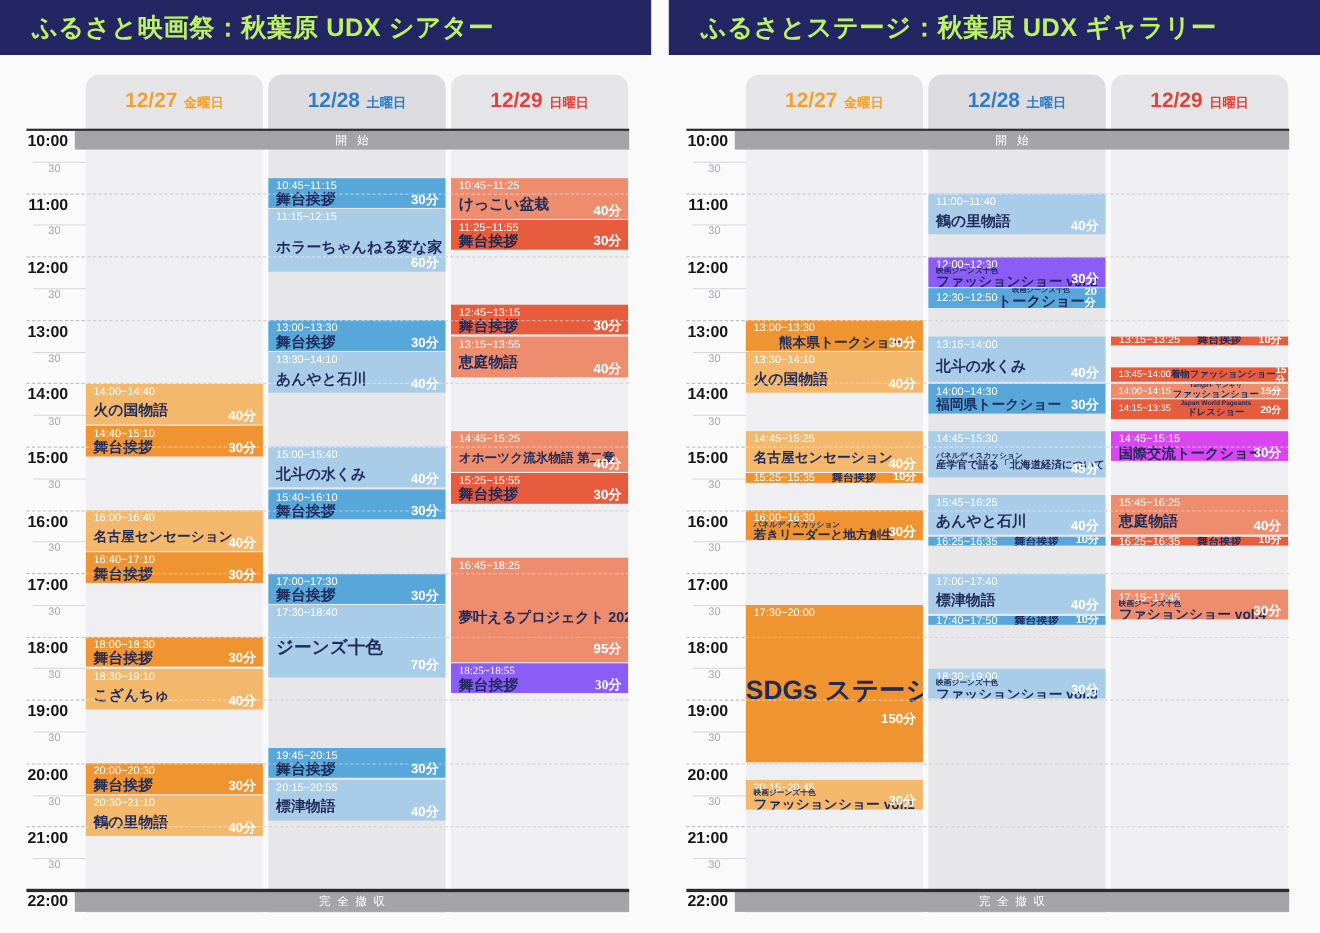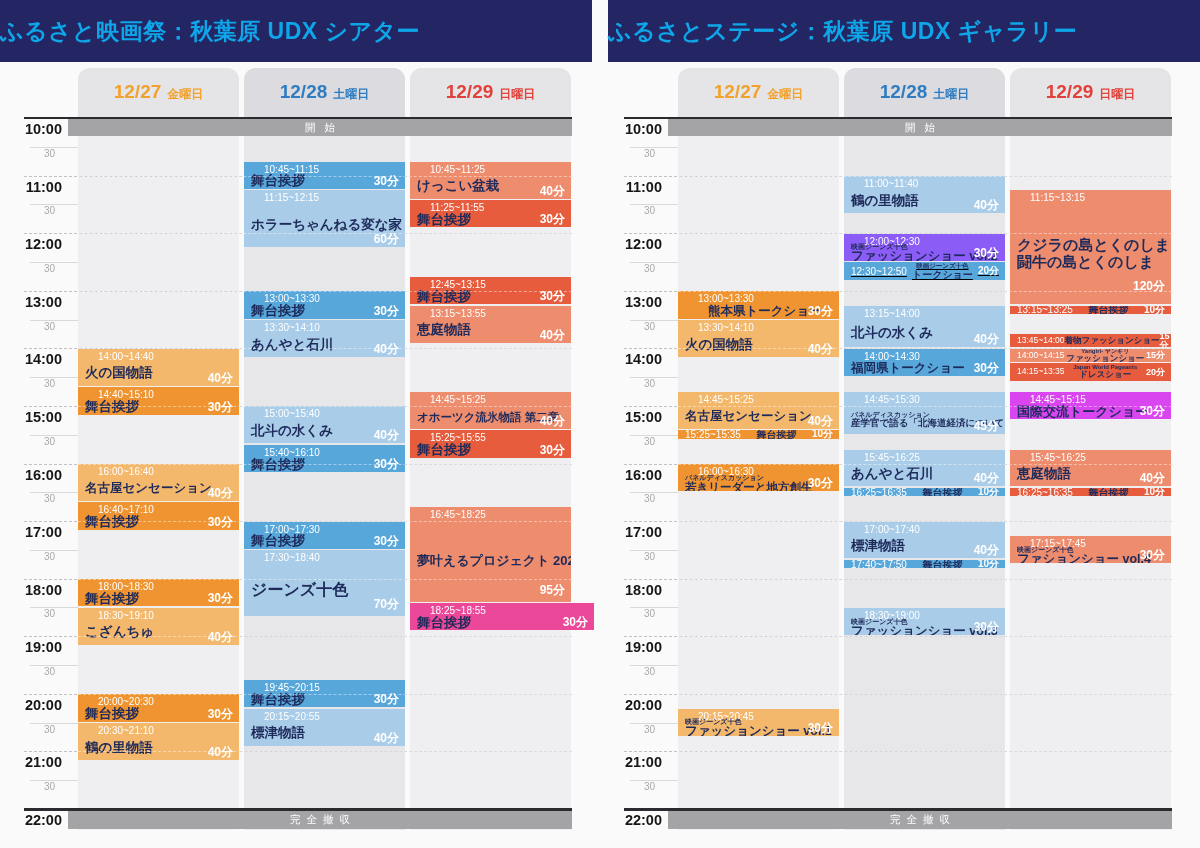--- a/index.html
+++ b/index.html
@@ -6,23 +6,23 @@
   body{
     width:1200px;height:848px;overflow:hidden;
     background:#FAFAFB;
     font-family:"Liberation Sans","DejaVu Sans",sans-serif;
   }
   .page{position:relative;width:1200px;height:848px;}
   .panel{position:absolute;top:0;width:600px;height:848px;}
   #panel-0{left:0;}
   #panel-1{left:600px;}
   .phead{
-    position:absolute;top:0;height:62px;display:flex;align-items:center;
-    color:#0ea5e9;font-size:23px;font-weight:bold;letter-spacing:.5px;
-    box-sizing:border-box;
+    position:absolute;top:0;height:50px;display:flex;align-items:center;
+    color:#bef264;font-size:23px;font-weight:bold;letter-spacing:.5px;
+    padding-left:29px;box-sizing:border-box;
   }
   #panel-0 .phead{left:0;width:592px;}
   #panel-1 .phead{left:8px;width:592px;}
   .sched{position:absolute;left:0;top:0;width:600px;height:848px;}
   .col{position:absolute;top:68px;height:762px;border-radius:12px 12px 0 0;z-index:0;}
   .tab{
     position:absolute;top:68px;height:50px;border-radius:12px 12px 0 0;z-index:1;
     display:flex;align-items:baseline;justify-content:center;padding-top:14px;box-sizing:border-box;
   }
   .tab .date{font-size:19px;font-weight:bold;line-height:1;}
@@ -33,36 +33,36 @@
   .solid-line{position:absolute;left:24px;width:548px;height:2.5px;background:#2B2B2F;z-index:5;}
   .bar{
     position:absolute;left:68px;width:504px;background:#A4A4A7;z-index:2;
     color:#fff;font-size:10.5px;display:flex;align-items:center;justify-content:center;
   }
   .bar.open{letter-spacing:9px;text-indent:9px;}
   .bar.close{letter-spacing:6px;text-indent:6px;}
   .hlab{position:absolute;left:0;width:62px;text-align:right;font-size:14.5px;font-weight:bold;color:#161616;z-index:2;line-height:1;}
   .slab{position:absolute;left:0;width:55px;text-align:right;font-size:10px;color:#A9A9AC;z-index:2;line-height:1;}
   .ev{position:absolute;overflow:hidden;z-index:3;box-sizing:border-box;}
-  .ev .time{color:#fff;font-size:10px;line-height:1.1;padding:2px 0 0 20px;white-space:nowrap;}
+  .ev .time{color:#fff;font-size:10px;line-height:1.1;padding:2px 0 0 7px;white-space:nowrap;}
   .ev .lb{font-size:7px;font-weight:bold;line-height:1;padding-left:7px;white-space:nowrap;}
   .ev .title{font-weight:bold;font-size:13.5px;line-height:1.1;padding-left:7px;white-space:nowrap;}
   .ev .mid{flex:1;display:flex;flex-direction:column;justify-content:center;min-height:0;}
   .ev.std{display:flex;flex-direction:column;}
   .ev.ctr .title,.ev.ctr .lb{text-align:center;padding-left:0;}
   .ev .dur{position:absolute;right:6px;bottom:2px;color:#fff;font-weight:bold;font-size:12px;line-height:1;}
   .ev.inl{display:flex;flex-direction:row;align-items:center;}
   .ev.inl .time{padding:0 0 0 7px;}
   .ev.inl .title{flex:1;text-align:center;font-size:10px;padding-left:0;}
   .ev.inl .dur{position:static;margin-right:6px;font-size:10px;}
   .ev.inl2{display:flex;flex-direction:row;align-items:center;}
   .ev.inl2 .time{padding:0 0 0 7px;}
   .ev.inl2 .c{flex:1;display:flex;flex-direction:column;align-items:center;justify-content:center;}
   .ev.inl2 .lb{padding-left:0;font-size:6.5px;}
-  .ev.inl2 .title{padding-left:0;font-size:10px;}
+  .ev.inl2 .title{padding-left:0;font-size:13px;}
   .ev.inl2 .dur{position:static;margin-right:6px;font-size:10px;}
   .ev.sm .title{font-size:8.5px;}
   .ev.sm .lb{font-size:6px;}
   .ev.sm .time{font-size:8.5px;}
   .ev.sm .dur{font-size:9px;}
 </style>
 </head>
 <body style="background: rgb(250, 250, 251);">
 
 <div class="page">
@@ -315,21 +315,21 @@
           </div>
           <span class="dur">30分</span>
         </div>
         <div class="ev std" style="left: 410px; width: 161px; top: 507.188px; height: 94.4722px; background: rgb(238, 140, 110);">
           <div class="time">16:45~18:25</div>
           <div class="mid">
             <div class="title" style="color: rgb(30, 42, 90); font-size: 13px;">夢叶えるプロジェクト 2024</div>
           </div>
           <span class="dur" style="bottom: 6px;">95分</span>
         </div>
-        <div class="ev std" style="left: 410px; width: 184px; top: 603.16px; height: 27.2917px; background: #ec4899;">
+        <div class="ev std" style="left: 410px; width: 161px; top: 603.16px; height: 27.2917px; background: #8b5cf6; font-family: Liberation Serif, serif;">
           <div class="time">18:25~18:55</div>
           <div class="mid">
             <div class="title" style="color: rgb(30, 42, 90);">舞台挨拶</div>
           </div>
           <span class="dur">30分</span>
         </div>
       </div>
   </section>
   <section class="panel" id="panel-1">
     <header class="phead" style="background: rgb(35, 38, 99);">ふるさとステージ：秋葉原 UDX ギャラリー</header>
@@ -439,20 +439,27 @@
           <span class="dur">10分</span>
         </div>
         <div class="ev std" style="left: 78px; width: 161px; top: 464px; height: 27.2917px; background: rgb(239, 148, 48);">
           <div class="time">16:00~16:30</div>
           <div class="mid">
             <div class="lb" style="color: rgb(30, 42, 90);">パネルディスカッション</div>
             <div class="title" style="color: rgb(30, 42, 90); font-size: 11.5px;">若きリーダーと地方創生</div>
           </div>
           <span class="dur">30分</span>
         </div>
+        <div class="ev std ctr" style="left: 78px; width: 161px; top: 550.375px; height: 142.458px; background: rgb(239, 148, 48);">
+          <div class="time">17:30~20:00</div>
+          <div class="mid">
+            <div class="title" style="color: rgb(30, 42, 90); font-size: 24px;">SDGs ステージ</div>
+          </div>
+          <span class="dur" style="bottom: 34px;">150分</span>
+        </div>
         <div class="ev std" style="left: 78px; width: 161px; top: 708.729px; height: 27.2917px; background: rgb(244, 184, 108);">
           <div class="time">20:15~20:45</div>
           <div class="mid">
             <div class="lb" style="color: rgb(30, 42, 90);">映画ジーンズ十色</div>
             <div class="title" style="color: rgb(30, 42, 90); font-size: 12.5px;">ファッションショー vol.1</div>
           </div>
           <span class="dur">30分</span>
         </div>
         <div class="ev std" style="left: 244px; width: 161px; top: 176.083px; height: 36.8889px; background: rgb(169, 204, 232);">
           <div class="time">11:00~11:40</div>
@@ -462,21 +469,21 @@
           <span class="dur">40分</span>
         </div>
         <div class="ev std" style="left: 244px; width: 161px; top: 233.667px; height: 27.2917px; background: #8b5cf6;">
           <div class="time">12:00~12:30</div>
           <div class="mid">
             <div class="lb" style="color: rgb(30, 42, 90);">映画ジーンズ十色</div>
             <div class="title" style="color: rgb(30, 42, 90); font-size: 12.5px;">ファッションショー vol.2</div>
           </div>
           <span class="dur">30分</span>
         </div>
-        <div class="ev inl2" style="left: 244px; width: 161px; top: 262.458px; height: 17.6944px; background: rgb(87, 167, 219); text-decoration: underline;">
+        <div class="ev inl2" style="left: 244px; width: 161px; top: 262.458px; height: 17.6944px; background: rgb(87, 167, 219);">
           <span class="time">12:30~12:50</span>
           <div class="c">
             <div class="lb" style="color: rgb(30, 42, 90);">映画ジーンズ十色</div>
             <div class="title" style="color: rgb(30, 42, 90);">トークショー</div>
           </div>
           <span class="dur">20分</span>
         </div>
         <div class="ev std" style="left: 244px; width: 161px; top: 305.646px; height: 41.6875px; background: rgb(169, 204, 232);">
           <div class="time">13:15~14:00</div>
           <div class="mid">
@@ -523,28 +530,20 @@
           <span class="title" style="color: rgb(30, 42, 90);">舞台挨拶</span>
           <span class="dur">10分</span>
         </div>
         <div class="ev std" style="left: 244px; width: 161px; top: 607.958px; height: 27.2917px; background: rgb(169, 204, 232);">
           <div class="time">18:30~19:00</div>
           <div class="mid">
             <div class="lb" style="color: rgb(30, 42, 90);">映画ジーンズ十色</div>
             <div class="title" style="color: rgb(30, 42, 90); font-size: 12.5px;">ファッションショー vol.3</div>
           </div>
           <span class="dur">30分</span>
-        </div>
-        <div class="ev std" style="left: 410px; width: 161px; top: 190.479px; height: 113.667px; background: rgb(238, 140, 110);">
-          <div class="time">11:15~13:15</div>
-          <div class="mid">
-            <div class="title" style="color: rgb(30, 42, 90); font-size: 15px;">クジラの島とくのしま</div>
-            <div class="title" style="color: rgb(30, 42, 90); font-size: 15px;">闘牛の島とくのしま</div>
-          </div>
-          <span class="dur" style="bottom: 12px;">120分</span>
         </div>
         <div class="ev inl" style="left: 410px; width: 161px; top: 305.646px; height: 8.09722px; background: rgb(230, 92, 61);">
           <span class="time">13:15~13:25</span>
           <span class="title" style="color: rgb(30, 42, 90);">舞台挨拶</span>
           <span class="dur">10分</span>
         </div>
         <div class="ev inl sm" style="left: 410px; width: 161px; top: 334.438px; height: 12.8958px; background: rgb(230, 92, 61);">
           <span class="time">13:45~14:00</span>
           <span class="title" style="color: rgb(30, 42, 90);">着物ファッションショー</span>
           <span class="dur">15分</span>

